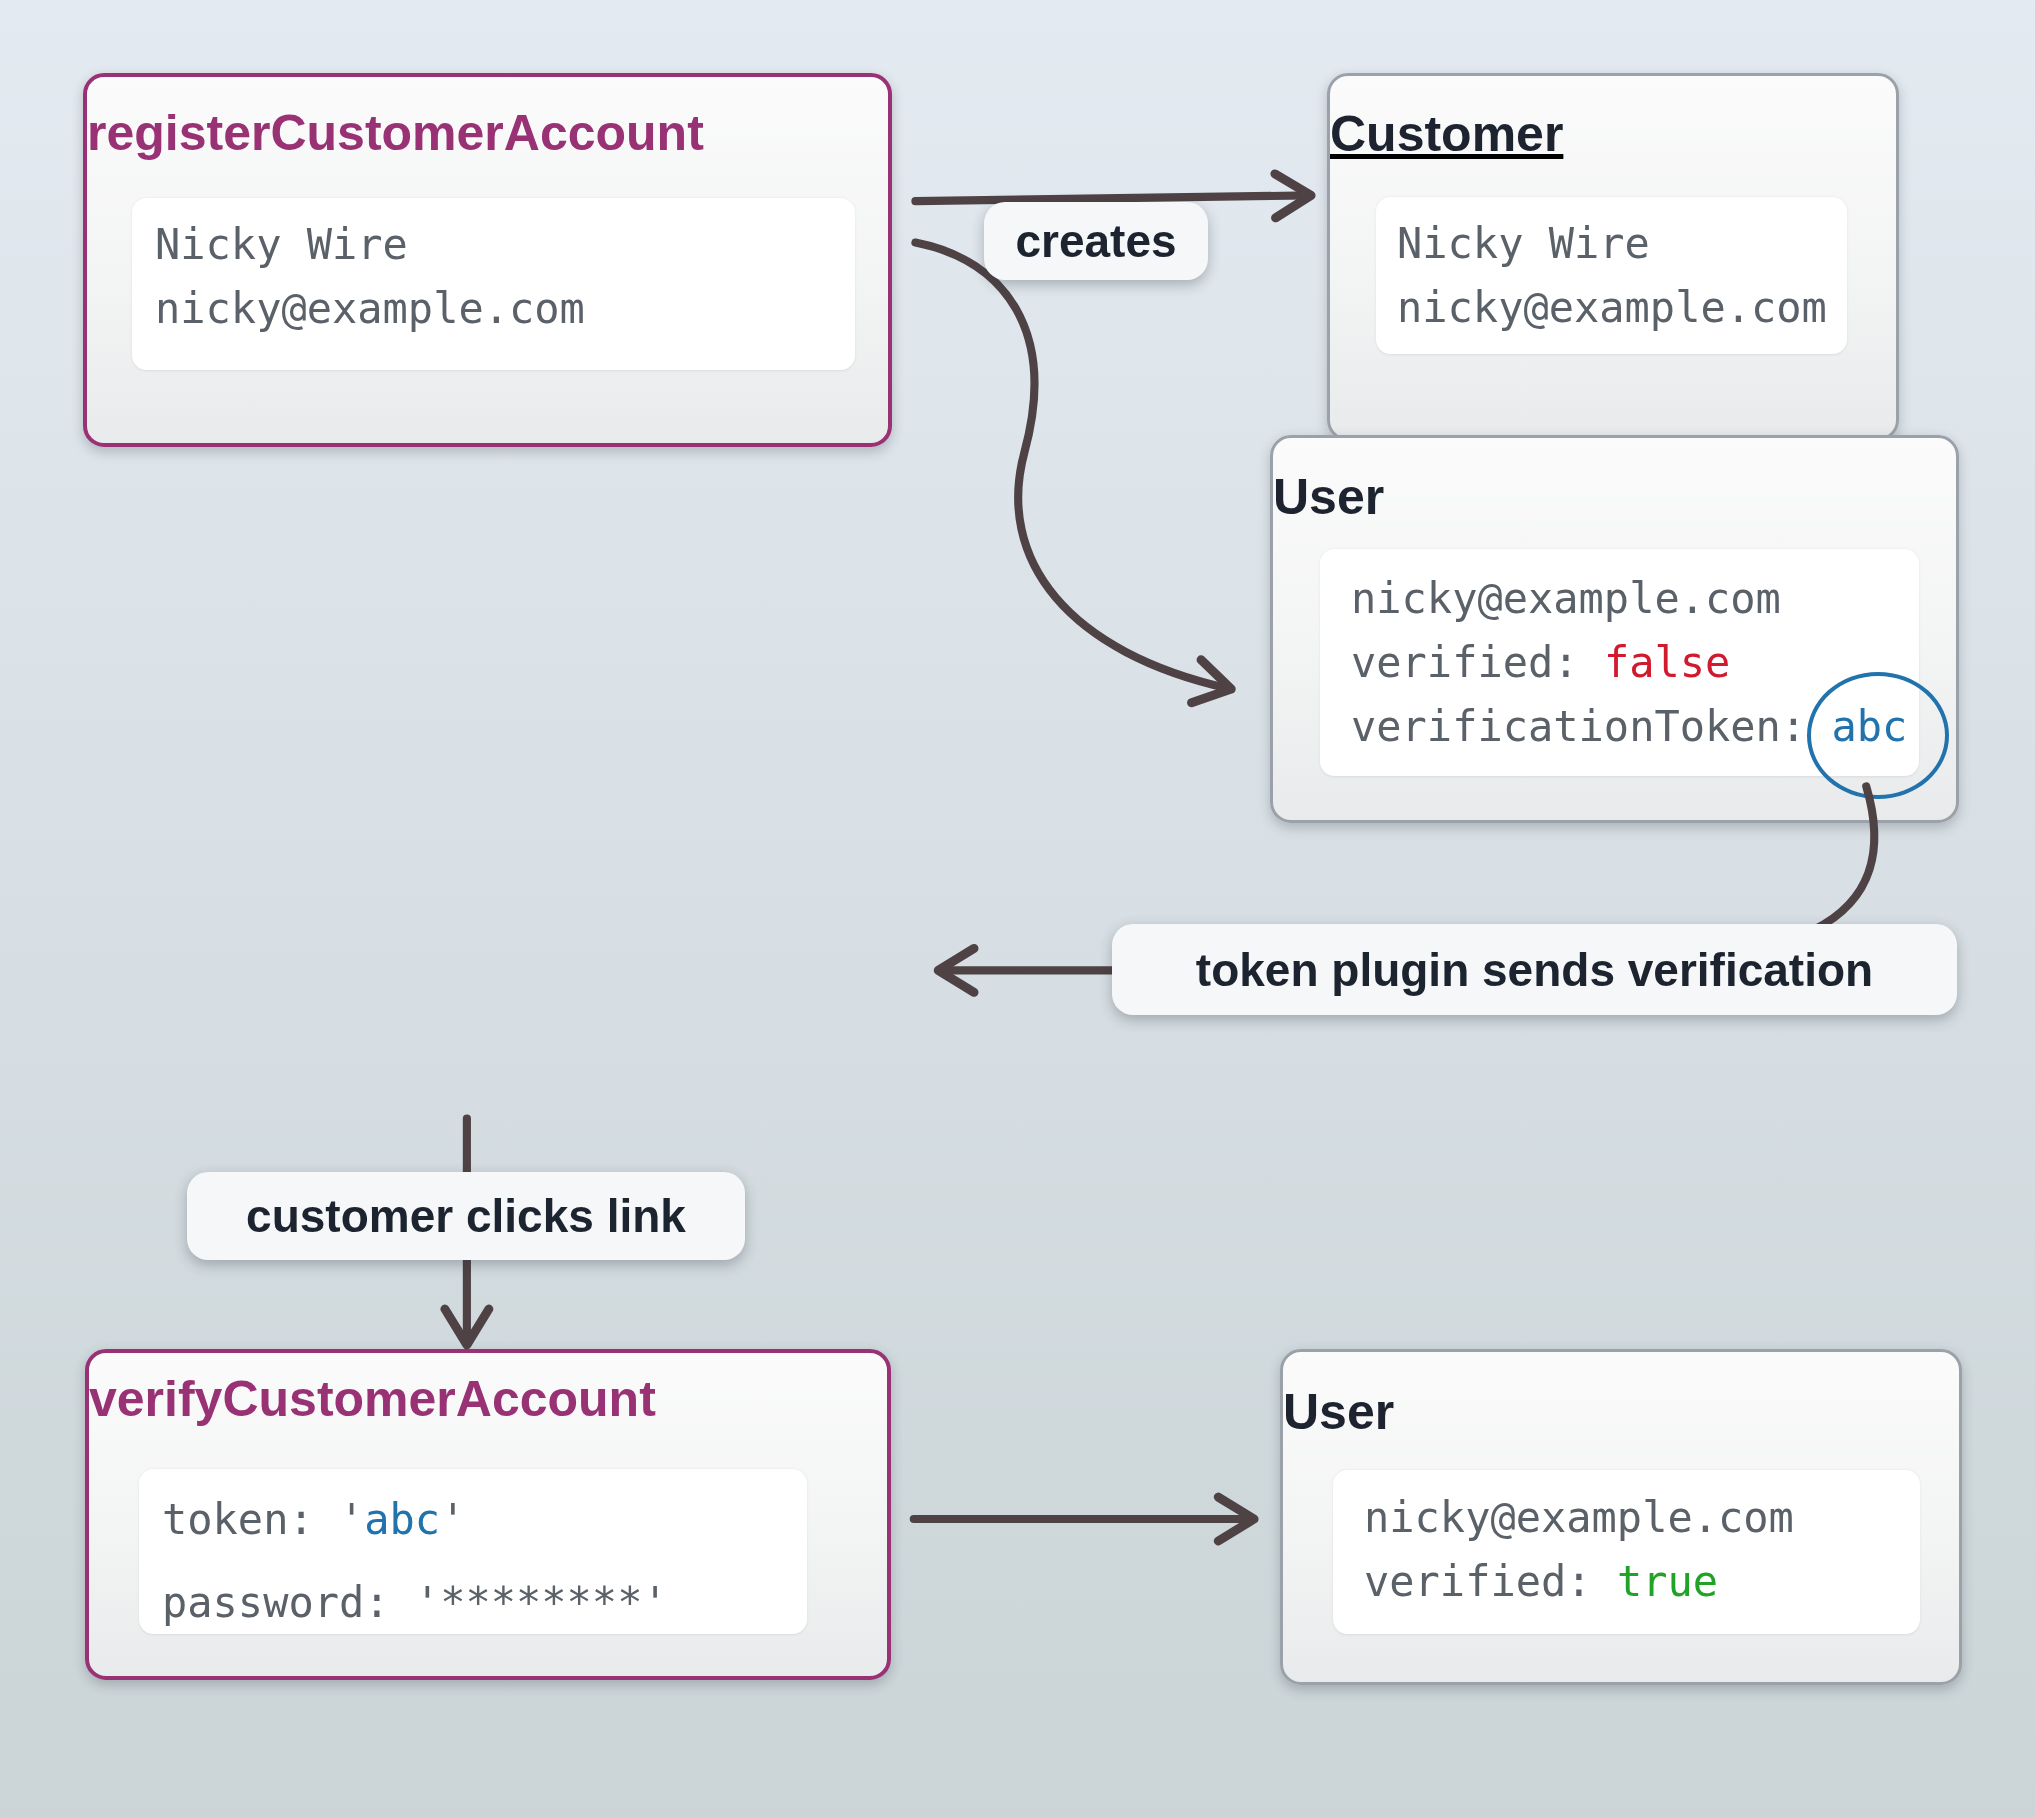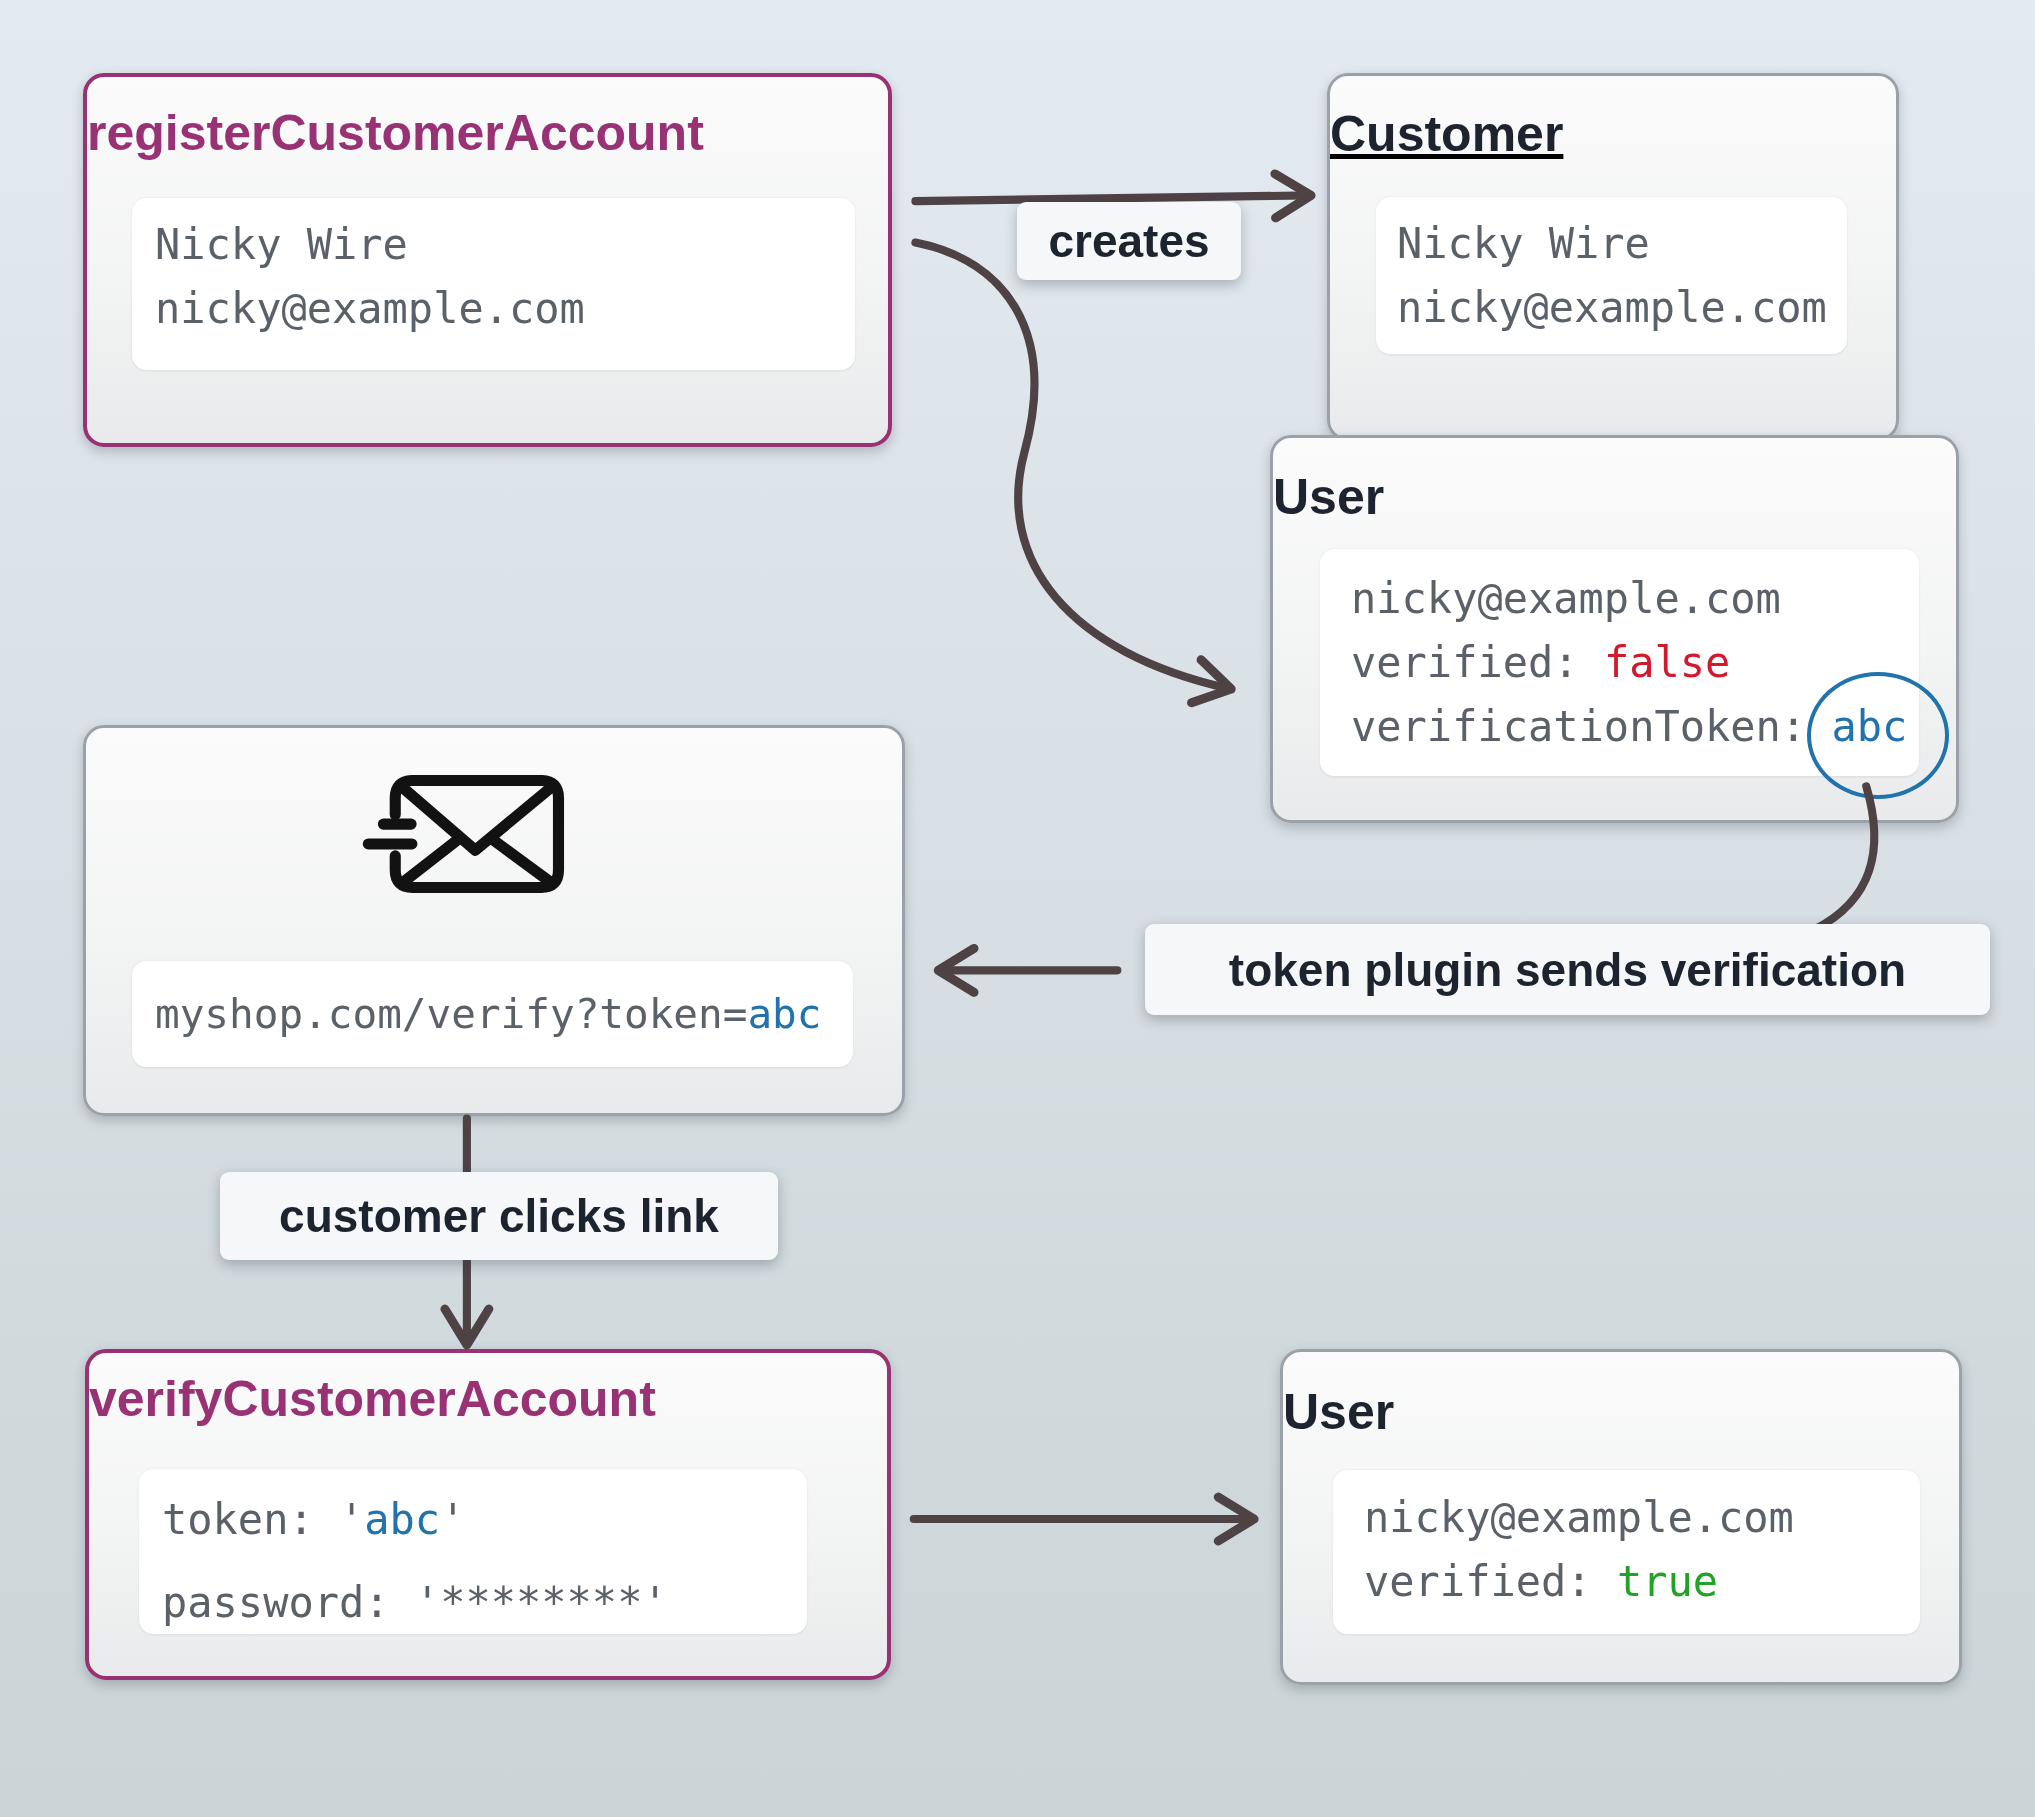--- a/index.html
+++ b/index.html
@@ -14,23 +14,23 @@
   .box.purple{border:4.1px solid #993274;}
   .box.gray{border:3.3px solid #9aa1a8;}
   .box-title{font-weight:bold;font-size:50px;line-height:50px;color:#1d2430;}
   .box-title.purple-t{color:#993274;}
   .inner{position:absolute;background:#ffffff;border-radius:14.7px;box-shadow:0 0.8px 2.4px rgba(60,70,80,.10);}
   .code{font-family:"DejaVu Sans Mono","Liberation Mono",monospace;font-size:42px;color:#5b6169;}
   .code-line{white-space:pre;line-height:64px;}
   .val-red{color:#d11a2e;}
   .val-green{color:#23a228;}
   .val-blue{color:#2173ad;}
-  .pill{position:absolute;z-index:3;background:#f6f7f9;border-radius:9px;
+  .pill{position:absolute;z-index:3;background:#f6f7f9;border-radius:21px;
     box-shadow:0 4.9px 13px rgba(40,50,60,.30);display:flex;align-items:center;justify-content:center;
-    font-weight:bold;font-size:46px;color:#1c2430;margin-left:33px;}
+    font-weight:bold;font-size:46px;color:#1c2430;}
   #edges{position:absolute;left:0;top:0;z-index:2;pointer-events:none;}
   .token-circle{position:absolute;border:4.1px solid #2173ad;border-radius:50%;background:transparent;}
   .mail-icon{position:absolute;}
 </style>
 </head>
 <body>
 
 <div id="canvas">
 
   <svg id="edges" width="2036" height="1817" viewBox="0 0 2500 2232">
@@ -68,36 +68,20 @@
   <div class="box gray" style="left:1270px;top:435px;width:689px;height:388px;">
     <div class="box-title" style="padding-top:34px;">User</div>
     <div class="inner code" style="left:47px;top:111px;width:599px;height:227px;padding:18px 0 0 31px;box-sizing:border-box;">
       <div class="code-line">nicky@example.com</div>
       <div class="code-line"><span>verified: </span><span class="val-red">false</span></div>
       <div class="code-line"><span>verificationToken:</span><span> </span><span class="val-blue">abc</span></div>
     </div>
     <div class="token-circle" style="left:534px;top:234px;width:134px;height:119px;"></div>
   </div>
 
-  <div class="box gray" style="left:83px;top:725px;width:822px;height:391px;">
-    <svg class="mail-icon" style="left:272px;top:47px;" width="210" height="122" viewBox="0 0 265 150">
-      <g fill="none" stroke="#121212" stroke-width="14" stroke-linecap="round" stroke-linejoin="round">
-        <path d="M 47 48 L 47 27 Q 47 5, 69 5 L 231 5 Q 253 5, 253 27 L 253 118 Q 253 140, 231 140 L 69 140 Q 47 140, 47 118 L 47 100"></path>
-        <path d="M 53 11 L 148 93 L 247 11"></path>
-        <path d="M 56 134 L 128 78"></path>
-        <path d="M 244 134 L 168 78"></path>
-        <path d="M 32 60 L 67 60"></path>
-        <path d="M 13 85 L 68 85"></path>
-      </g>
-    </svg>
-    <div class="inner code" style="left:46px;top:233px;width:721px;height:106px;display:flex;align-items:center;padding-left:23px;box-sizing:border-box;font-size:41px;">
-      <span class="code-line" style="line-height:41px;">myshop.com/verify?token=</span>
-        <span class="val-blue code-line" style="line-height:41px;">abc</span>
-    </div>
-  </div>
 
   <div class="box purple" style="left:85px;top:1349px;width:806px;height:331px;">
     <div class="box-title purple-t" style="padding-top:21px;">verifyCustomerAccount</div>
     <div class="inner code" style="left:50px;top:116px;width:668px;height:165px;padding:19.5px 0 0 23px;box-sizing:border-box;">
       <div class="code-line" style="line-height:62px;"><span>token: '</span><span class="val-blue">abc</span><span>'</span></div>
       <div class="code-line" style="line-height:62px;margin-top:21px;">password: '********'</div>
     </div>
   </div>
 
   <div class="box gray" style="left:1280px;top:1349px;width:682px;height:336px;">

